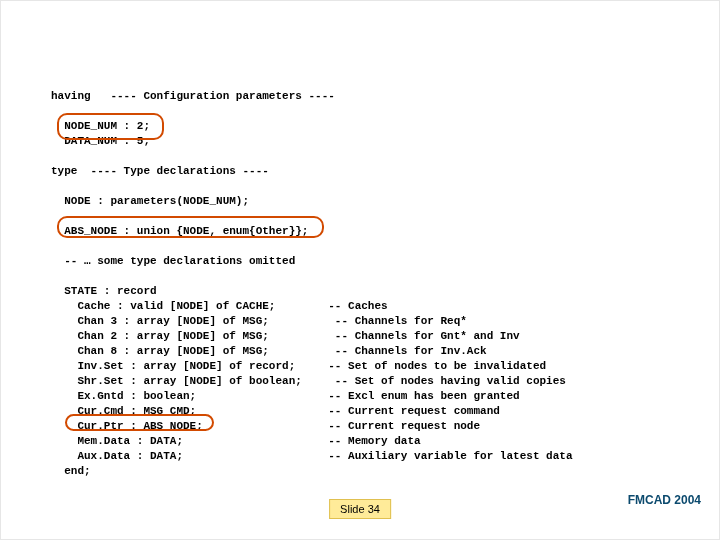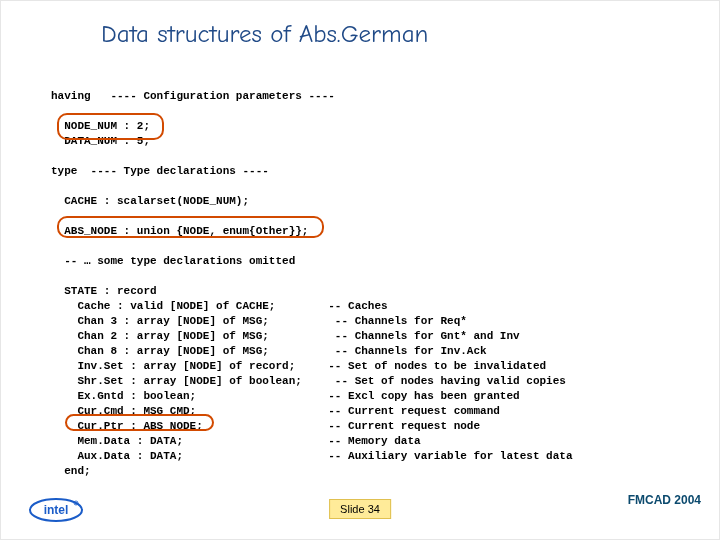--- a/index.html
+++ b/index.html
@@ -73,58 +73,49 @@
     font-family: "Comic Sans MS", cursive, sans-serif;
     font-size: 12px;
     font-weight: bold;
   }
 </style>
 </head>
 <body>
 
 <div class="slide">
 
-  <div class="title">Data structures of Abs.German</div>
 
   <div class="code"><span>having   ---- Configuration parameters ----</span>
 <span></span>
 <span>  NODE_NUM : 2;</span>
 <span>  DATA_NUM : 5;</span>
 <span></span>
 <span>type  ---- Type declarations ----</span>
 <span></span>
-<span>  CACHE : scalarset(NODE_NUM);</span>
+<span>  NODE : parameters(NODE_NUM);</span>
 <span></span>
 <span>  ABS_NODE : union {NODE, enum{Other}};</span>
 <span></span>
 <span>  -- … some type declarations omitted</span>
 <span></span>
 <span>  STATE : record</span>
 <span>    Cache : valid [NODE] of CACHE;        -- Caches</span>
 <span>    Chan 3 : array [NODE] of MSG;          -- Channels for Req*</span>
 <span>    Chan 2 : array [NODE] of MSG;          -- Channels for Gnt* and Inv</span>
 <span>    Chan 8 : array [NODE] of MSG;          -- Channels for Inv.Ack</span>
 <span>    Inv.Set : array [NODE] of record;     -- Set of nodes to be invalidated</span>
 <span>    Shr.Set : array [NODE] of boolean;     -- Set of nodes having valid copies</span>
-<span>    Ex.Gntd : boolean;                    -- Excl copy has been granted</span>
+<span>    Ex.Gntd : boolean;                    -- Excl enum has been granted</span>
 <span>    Cur.Cmd : MSG_CMD;                    -- Current request command</span>
 <span>    Cur.Ptr : ABS_NODE;                   -- Current request node</span>
 <span>    Mem.Data : DATA;                      -- Memory data</span>
 <span>    Aux.Data : DATA;                      -- Auxiliary variable for latest data</span>
 <span>  end;</span></div>
 
   <div class="hl" style="left:56px;top:112px;width:107px;height:27px;"></div>
   <div class="hl" style="left:56px;top:215px;width:267px;height:22px;"></div>
   <div class="hl" style="left:64px;top:413px;width:149px;height:17px;"></div>
 
   <div class="slide-num">Slide 34</div>
 
-  <div class="logo">
-    <svg viewBox="0 0 54 30" aria-hidden="true">
-      <ellipse cx="27" cy="15" rx="26" ry="11" fill="none" stroke="#1a5cc8" stroke-width="2"></ellipse>
-      <text x="27" y="19" text-anchor="middle" font-family="Arial, sans-serif" font-size="12" font-weight="bold" fill="#1a5cc8">intel</text>
-      <circle cx="47" cy="8" r="2" fill="none" stroke="#1a5cc8" stroke-width="0.8"></circle>
-      <text x="47" y="10" text-anchor="middle" font-size="3" fill="#1a5cc8">R</text>
-    </svg>
-  </div>
 
   <div class="conf">FMCAD 2004</div>
 </div>
 
 </body></html>

